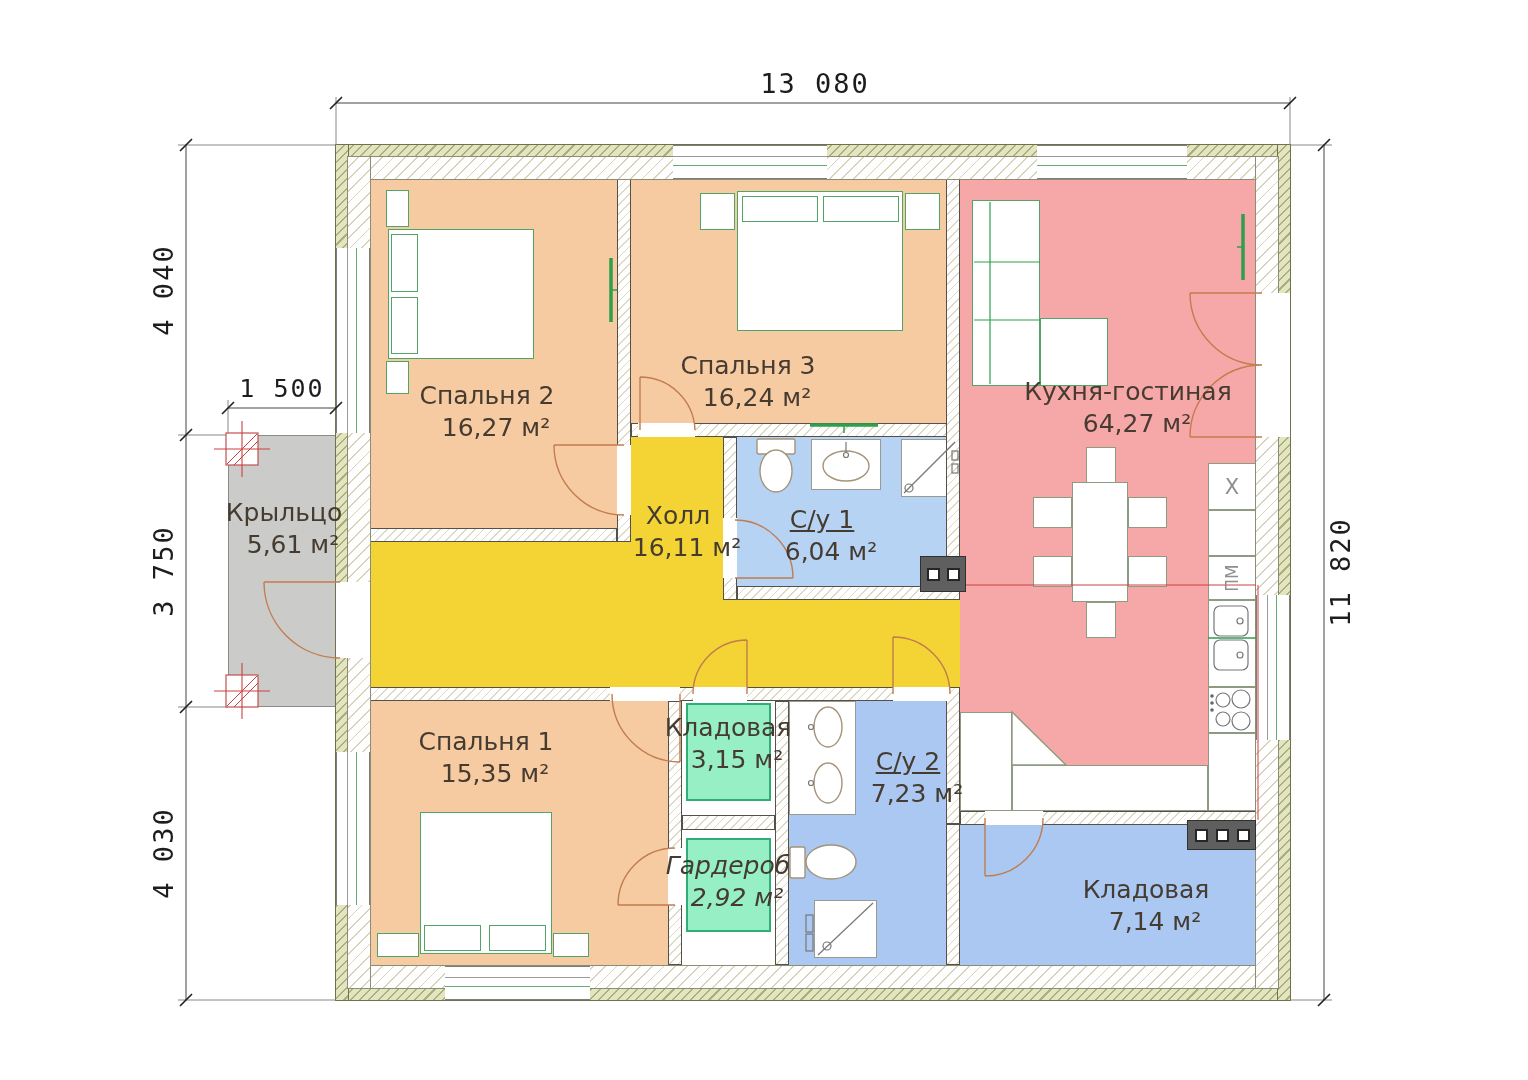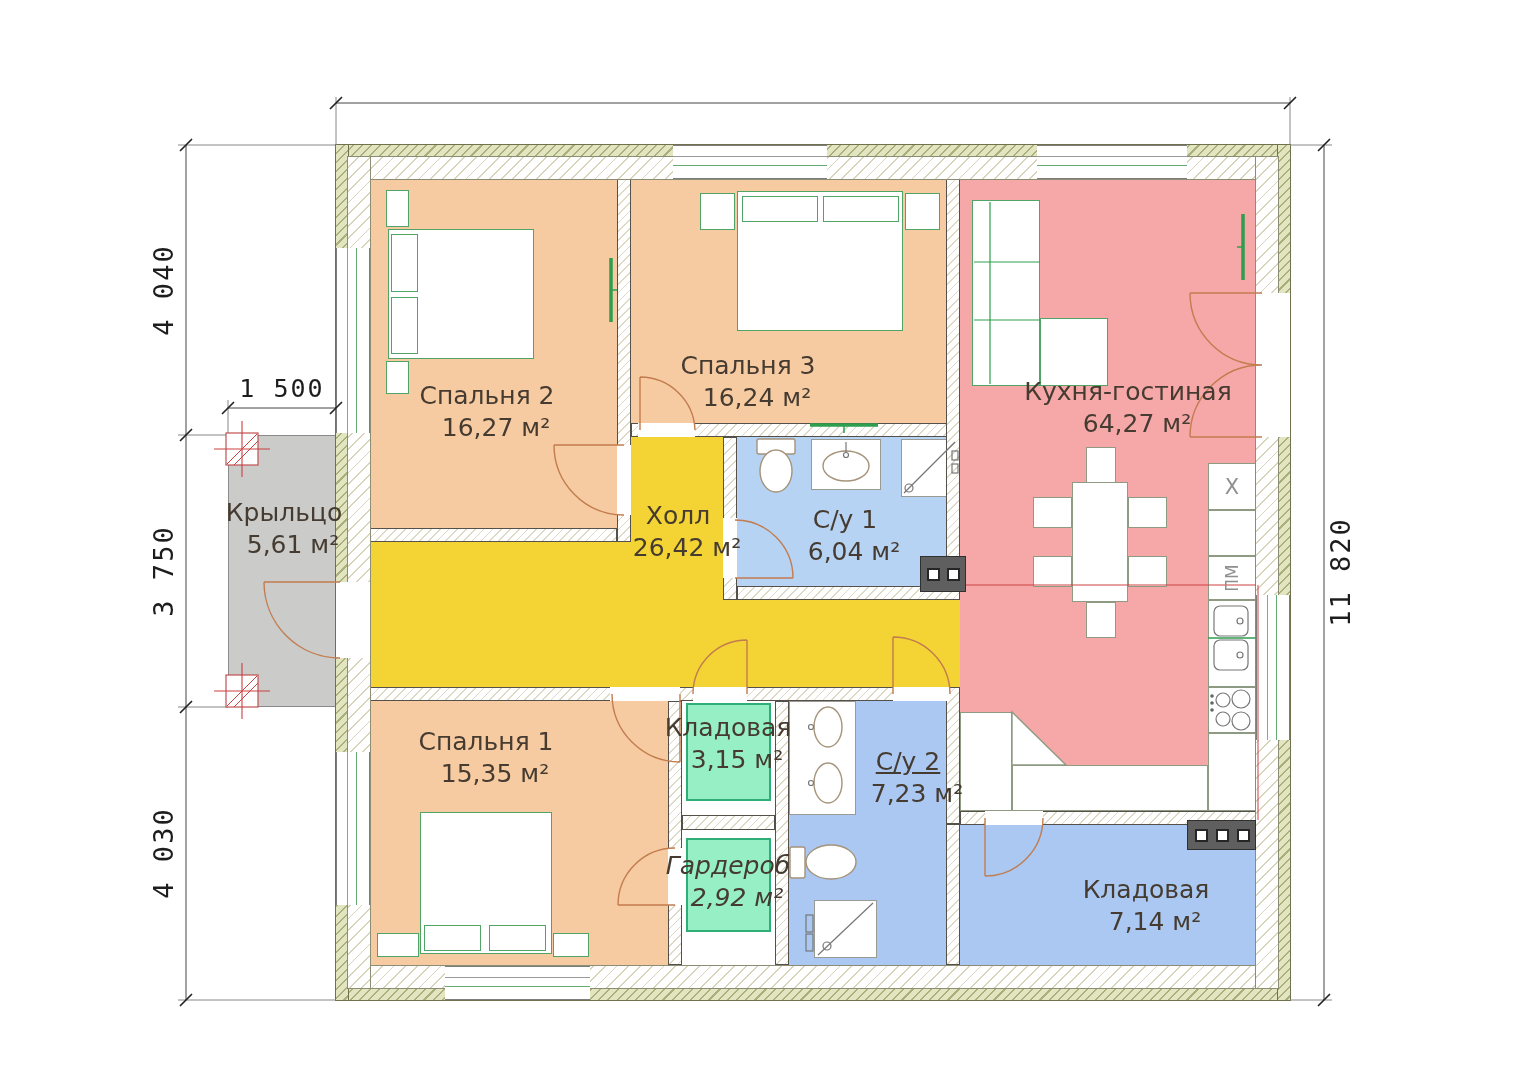--- a/index.html
+++ b/index.html
@@ -303,23 +303,23 @@
   <div class="abs room-label" style="left:1008px;top:376px;width:240px;">
     <div class="l1">Кухня-гостиная</div>
     <div class="l2">64,27 м²</div>
   </div>
   <div class="abs room-label" style="left:194px;top:497px;width:180px;">
     <div class="l1">Крыльцо</div>
     <div class="l2">5,61 м²</div>
   </div>
   <div class="abs room-label" style="left:608px;top:500px;width:140px;">
     <div class="l1">Холл</div>
-    <div class="l2">26,42 м²</div>
-  </div>
-  <div class="abs room-label" style="left:755px;top:504px;width:180px;">
+    <div class="l2">16,11 м²</div>
+  </div>
+  <div class="abs room-label" style="left:732px;top:504px;width:180px;text-decoration:underline;">
     <div class="l1">С/у 1</div>
     <div class="l2">6,04 м²</div>
   </div>
   <div class="abs room-label" style="left:366px;top:726px;width:240px;">
     <div class="l1">Спальня 1</div>
     <div class="l2">15,35 м²</div>
   </div>
   <div class="abs room-label" style="left:638px;top:712px;width:180px;">
     <div class="l1">Кладовая</div>
     <div class="l2">3,15 м²</div>
@@ -330,19 +330,20 @@
   </div>
   <div class="abs room-label" style="left:638px;top:850px;width:180px;font-style:italic;">
     <div class="l1">Гардероб</div>
     <div class="l2">2,92 м²</div>
   </div>
   <div class="abs room-label" style="left:1056px;top:874px;width:180px;">
     <div class="l1">Кладовая</div>
     <div class="l2">7,14 м²</div>
   </div>
 
+  <div class="abs dim" style="left:700px;top:68px;width:230px;">13 080</div>
   <div class="abs dim rot" style="left:103px;top:275px;width:120px;height:30px;">4 040</div>
   <div class="abs dim" style="left:222px;top:374px;width:120px;font-size:25px;">1 500</div>
   <div class="abs dim rot" style="left:103px;top:556px;width:120px;height:30px;">3 750</div>
   <div class="abs dim rot" style="left:103px;top:838px;width:120px;height:30px;">4 030</div>
   <div class="abs dim rot" style="left:1267px;top:557px;width:146px;height:30px;">11 820</div>
 
 </div>
 
 </body></html>

